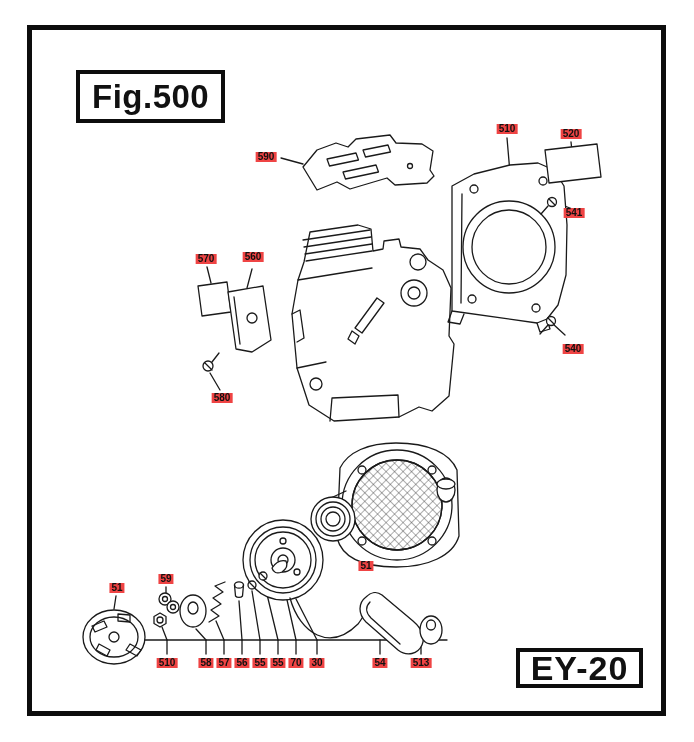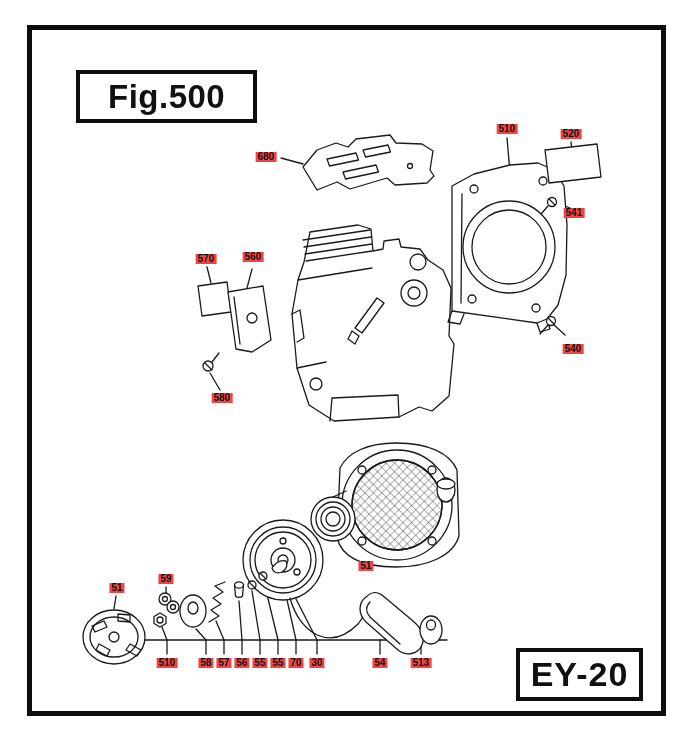--- a/index.html
+++ b/index.html
@@ -1,22 +1,22 @@
 <!DOCTYPE html>
 <html><head>
 <meta charset="utf-8">
 <style>
   *{box-sizing:border-box}
   html,body{margin:0;padding:0}
   body{width:694px;height:742px;background:#fff;font-family:"Liberation Sans",sans-serif;color:#111;position:relative;overflow:hidden}
   .page{position:absolute;inset:0;background:#fff}
   .frame{position:absolute;left:27px;top:25px;width:639px;height:691px;border:5px solid #0d0d0d;background:#fff}
   .drawing{position:absolute;left:0;top:0;width:694px;height:742px}
-  .title-box{position:absolute;left:76px;top:70px;min-width:148px;height:53px;border:4px solid #0d0d0d;display:flex;align-items:center;justify-content:center;font-weight:bold;font-size:33px;padding:0 28px;background:#fff;letter-spacing:.5px}
-  .model-box{position:absolute;left:516px;top:648px;min-width:127px;height:53px;border:4px solid #0d0d0d;display:flex;align-items:center;justify-content:center;font-weight:bold;font-size:34px;padding:16px 10px;background:#fff;letter-spacing:1px}
+  .title-box{position:absolute;left:76px;top:70px;min-width:148px;height:53px;border:4px solid #0d0d0d;display:flex;align-items:center;justify-content:center;font-weight:bold;font-size:33px;padding:0 12px;background:#fff;letter-spacing:.5px}
+  .model-box{position:absolute;left:516px;top:648px;min-width:127px;height:40px;border:4px solid #0d0d0d;display:flex;align-items:center;justify-content:center;font-weight:bold;font-size:34px;padding:16px 10px;background:#fff;letter-spacing:1px}
   .plabel{position:absolute;transform:translate(-50%,-50%);font-weight:bold;font-size:10px;line-height:1;background:#ef4444;padding:0 2px;white-space:nowrap}
 </style>
 </head>
 <body>
 
 <div class="page">
 
   <div class="frame"></div>
 
   <svg class="drawing" viewBox="0 0 694 742" xmlns="http://www.w3.org/2000/svg">
@@ -231,21 +231,21 @@
     </g>
   </svg>
 
   <div class="title-box">
     <span>Fig.500</span>
   </div>
   <div class="model-box">
     <span>EY-20</span>
   </div>
 
-  <div class="plabel" style="left:266px;top:157px">680</div>
+  <div class="plabel" style="left:266px;top:157px">590</div>
   <div class="plabel" style="left:507px;top:129px">510</div>
   <div class="plabel" style="left:571px;top:134px">520</div>
   <div class="plabel" style="left:574px;top:213px">541</div>
   <div class="plabel" style="left:573px;top:349px">540</div>
   <div class="plabel" style="left:206px;top:259px">570</div>
   <div class="plabel" style="left:253px;top:257px">560</div>
   <div class="plabel" style="left:222px;top:398px">580</div>
   <div class="plabel" style="left:117px;top:588px">51</div>
   <div class="plabel" style="left:166px;top:579px">59</div>
   <div class="plabel" style="left:366px;top:566px">51</div>

